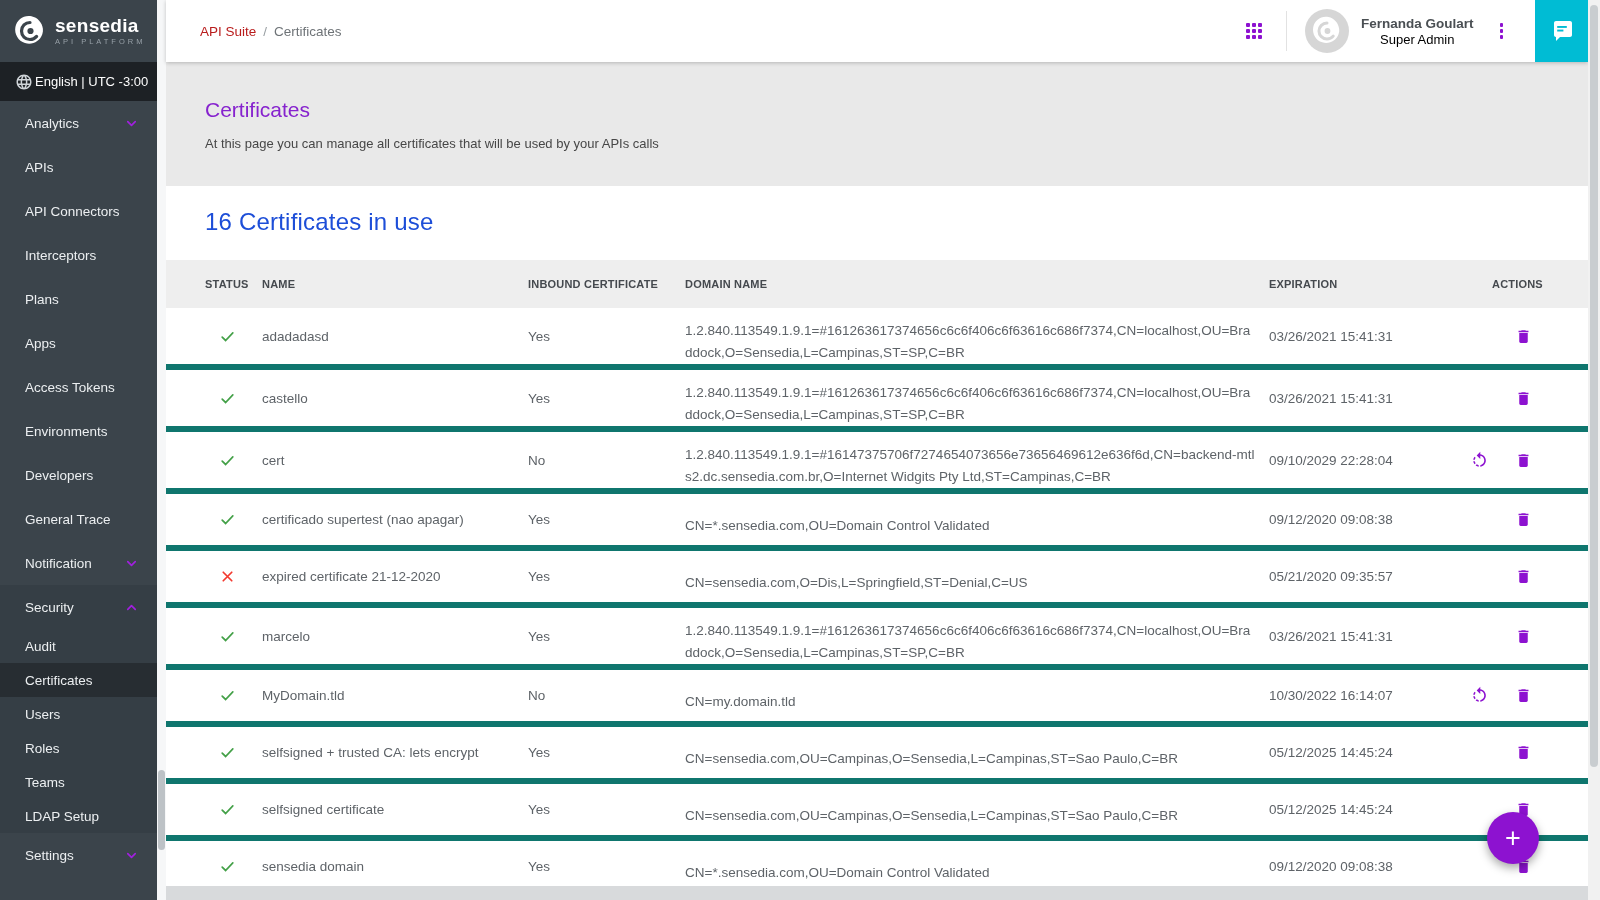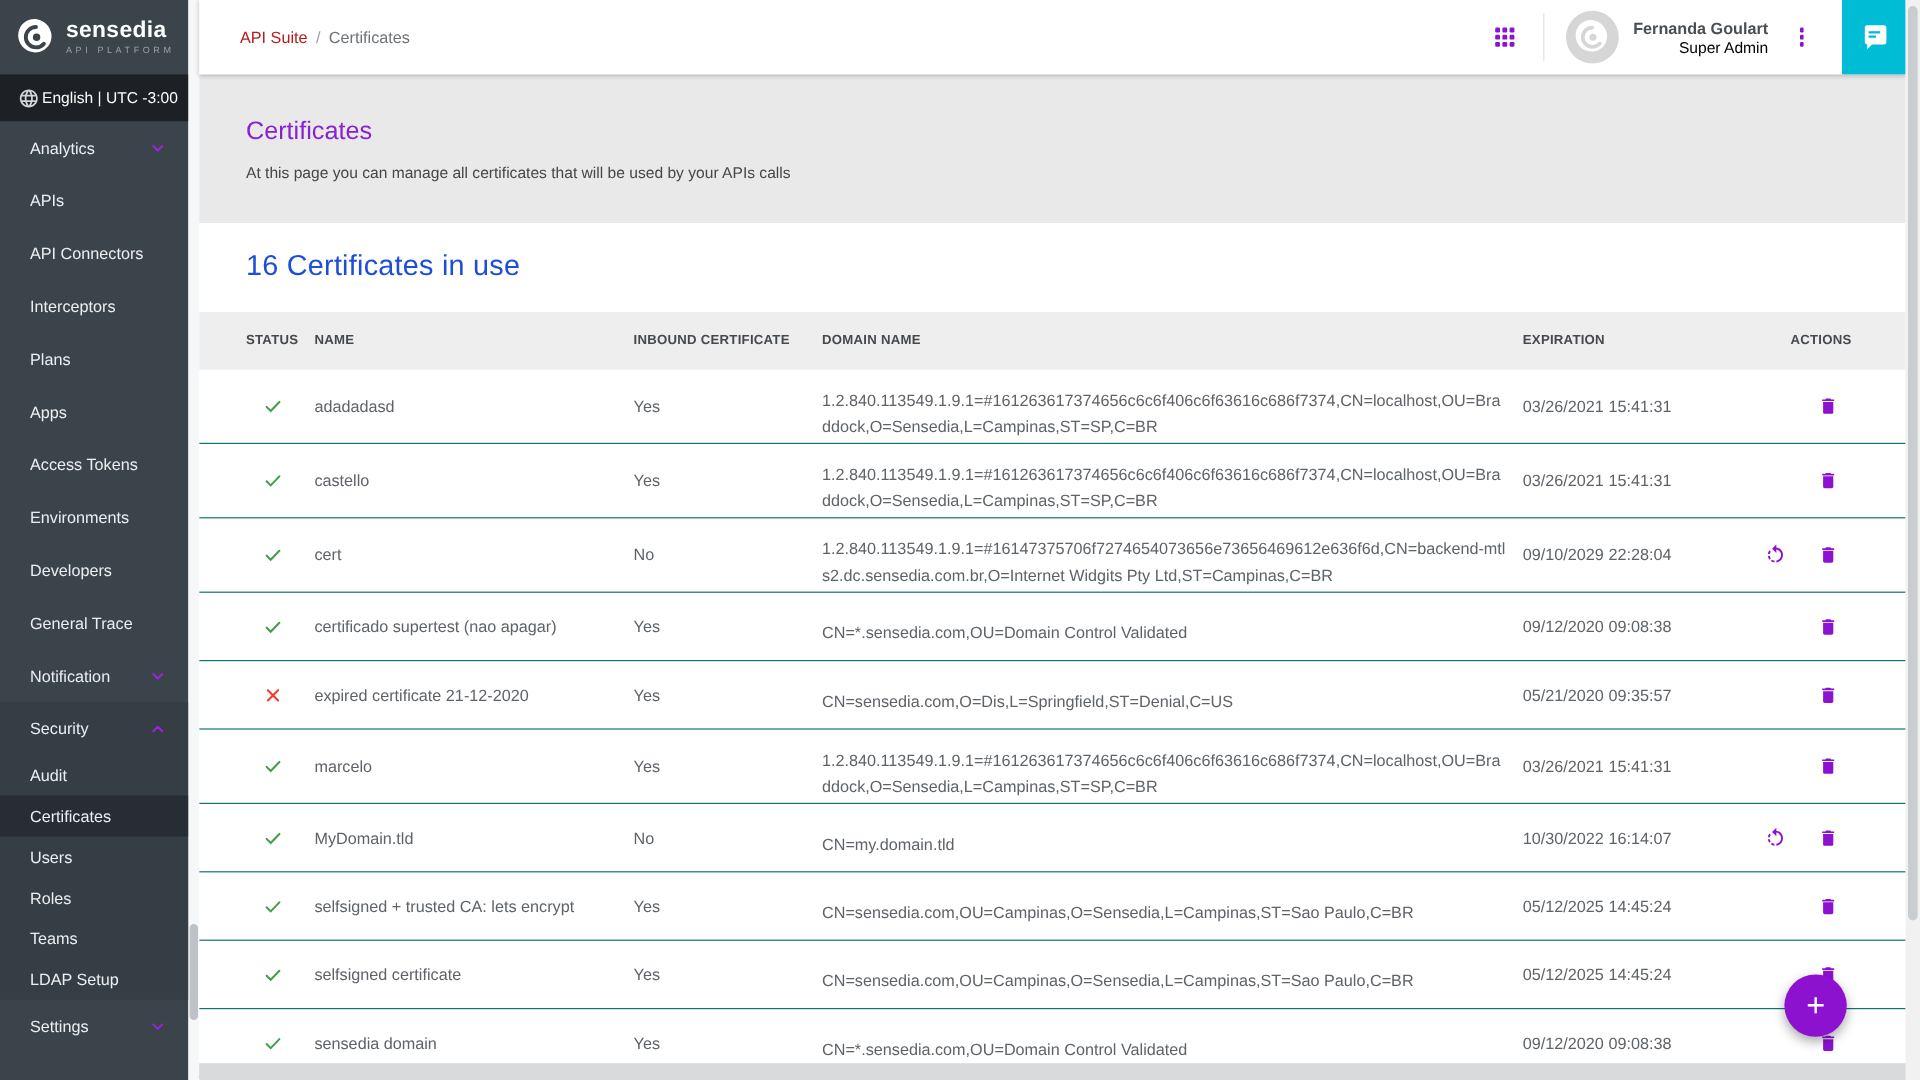--- a/index.html
+++ b/index.html
@@ -31,38 +31,38 @@
   .breadcrumb { position:absolute; left:34px; top:0; height:62px; display:flex; align-items:center; gap:7px; font-size:13.5px; }
   .bc-parent { color:#b91c1c; cursor:pointer;text-align:right; }
   .bc-sep { color:#9AA0A4; }
   .bc-current { color:#6E7377; }
   .topbar-right { position:absolute; right:0; top:0; height:62px; display:flex; align-items:center; }
   .grid-icon { display:grid; grid-template-columns:repeat(3,4px); grid-template-rows:repeat(3,4px); gap:2px; cursor:pointer; margin-right:24px; }
   .grid-icon span { background:#8D12D0; border-radius:1px; }
   .top-divider { width:1px; height:40px; background:#E2E2E2; margin-right:18px; }
   .avatar { width:44px; height:44px; border-radius:50%; background:#D6D6D6; display:flex; align-items:center; justify-content:center; margin-right:12px; cursor:pointer; overflow:hidden; }
   .avatar svg { width:34px; height:34px; }
-  .user-block { margin-right:20px; text-align:right; cursor:pointer; }
+  .user-block { margin-right:20px; text-align:center; cursor:pointer; }
   .user-name { font-size:13.5px; font-weight:bold; color:#4A4F53; line-height:17px; }
   .user-role { font-size:13px; color:#000000; line-height:16px; }
   .kebab { display:flex; flex-direction:column; gap:2.5px; padding:6px; cursor:pointer; margin-right:26px; }
   .kebab span { width:3.5px; height:3.5px; background:#8D12D0; border-radius:1px; }
   .chat-btn { width:53px; height:62px; background:#00BCD4; border:none; display:flex; align-items:center; justify-content:center; cursor:pointer; }
   .chat-btn svg { width:24px; height:24px; }
 
   .hero { position:absolute; left:0; top:62px; width:100%; height:124px; background:#E9E9E9; padding:36px 0 0 39px; }
   .page-title { font-size:21px; font-weight:400; color:#8622CE; }
   .page-subtitle { font-size:13px; color:#474747; margin-top:14px; }
 
   .list { position:absolute; left:0; top:186px; width:100%; bottom:0; background:#fff; }
   .list-title { font-size:24px; font-weight:400; color:#1d4ed8; margin:22px 0 0 39px; letter-spacing:.2px; }
 
   .tgrid { display:grid; grid-template-columns:57px 266px 157px 584px 223px 96px; padding-left:39px; width:100%; }
   .thead { height:48px; background:#EEEEEE; margin-top:24px; align-items:center; font-size:11px; font-weight:bold; color:#45494E; letter-spacing:.2px; }
-  .trow { border-bottom:1px solid #0f766e; align-items:center; min-height:57px; font-size:13.5px; color:#5E6368; }
+  .trow { border-bottom:6px solid #0f766e; align-items:center; min-height:57px; font-size:13.5px; color:#5E6368; }
   .trow.tall { min-height:62px; }
   .cell { display:flex; align-items:center; }
   .c-status svg { width:17px; height:17px; margin-left:14px; }
   .c-domain { line-height:22px; word-break:break-all; padding-right:14px; display:block; align-self:center;margin-top:12px; }
   .c-actions { justify-content:flex-end; padding-right:56px; gap:26px; }
   .icon-btn { background:none; border:none; cursor:pointer; padding:0; display:flex; align-items:center; }
   .ic-trash { width:17px; height:17px; }
   .ic-refresh { width:19px; height:19px; }
 
   .bottom-strip { position:absolute; left:166px; top:886px; width:1434px; height:14px; background:#D8DADC; z-index:8; }

